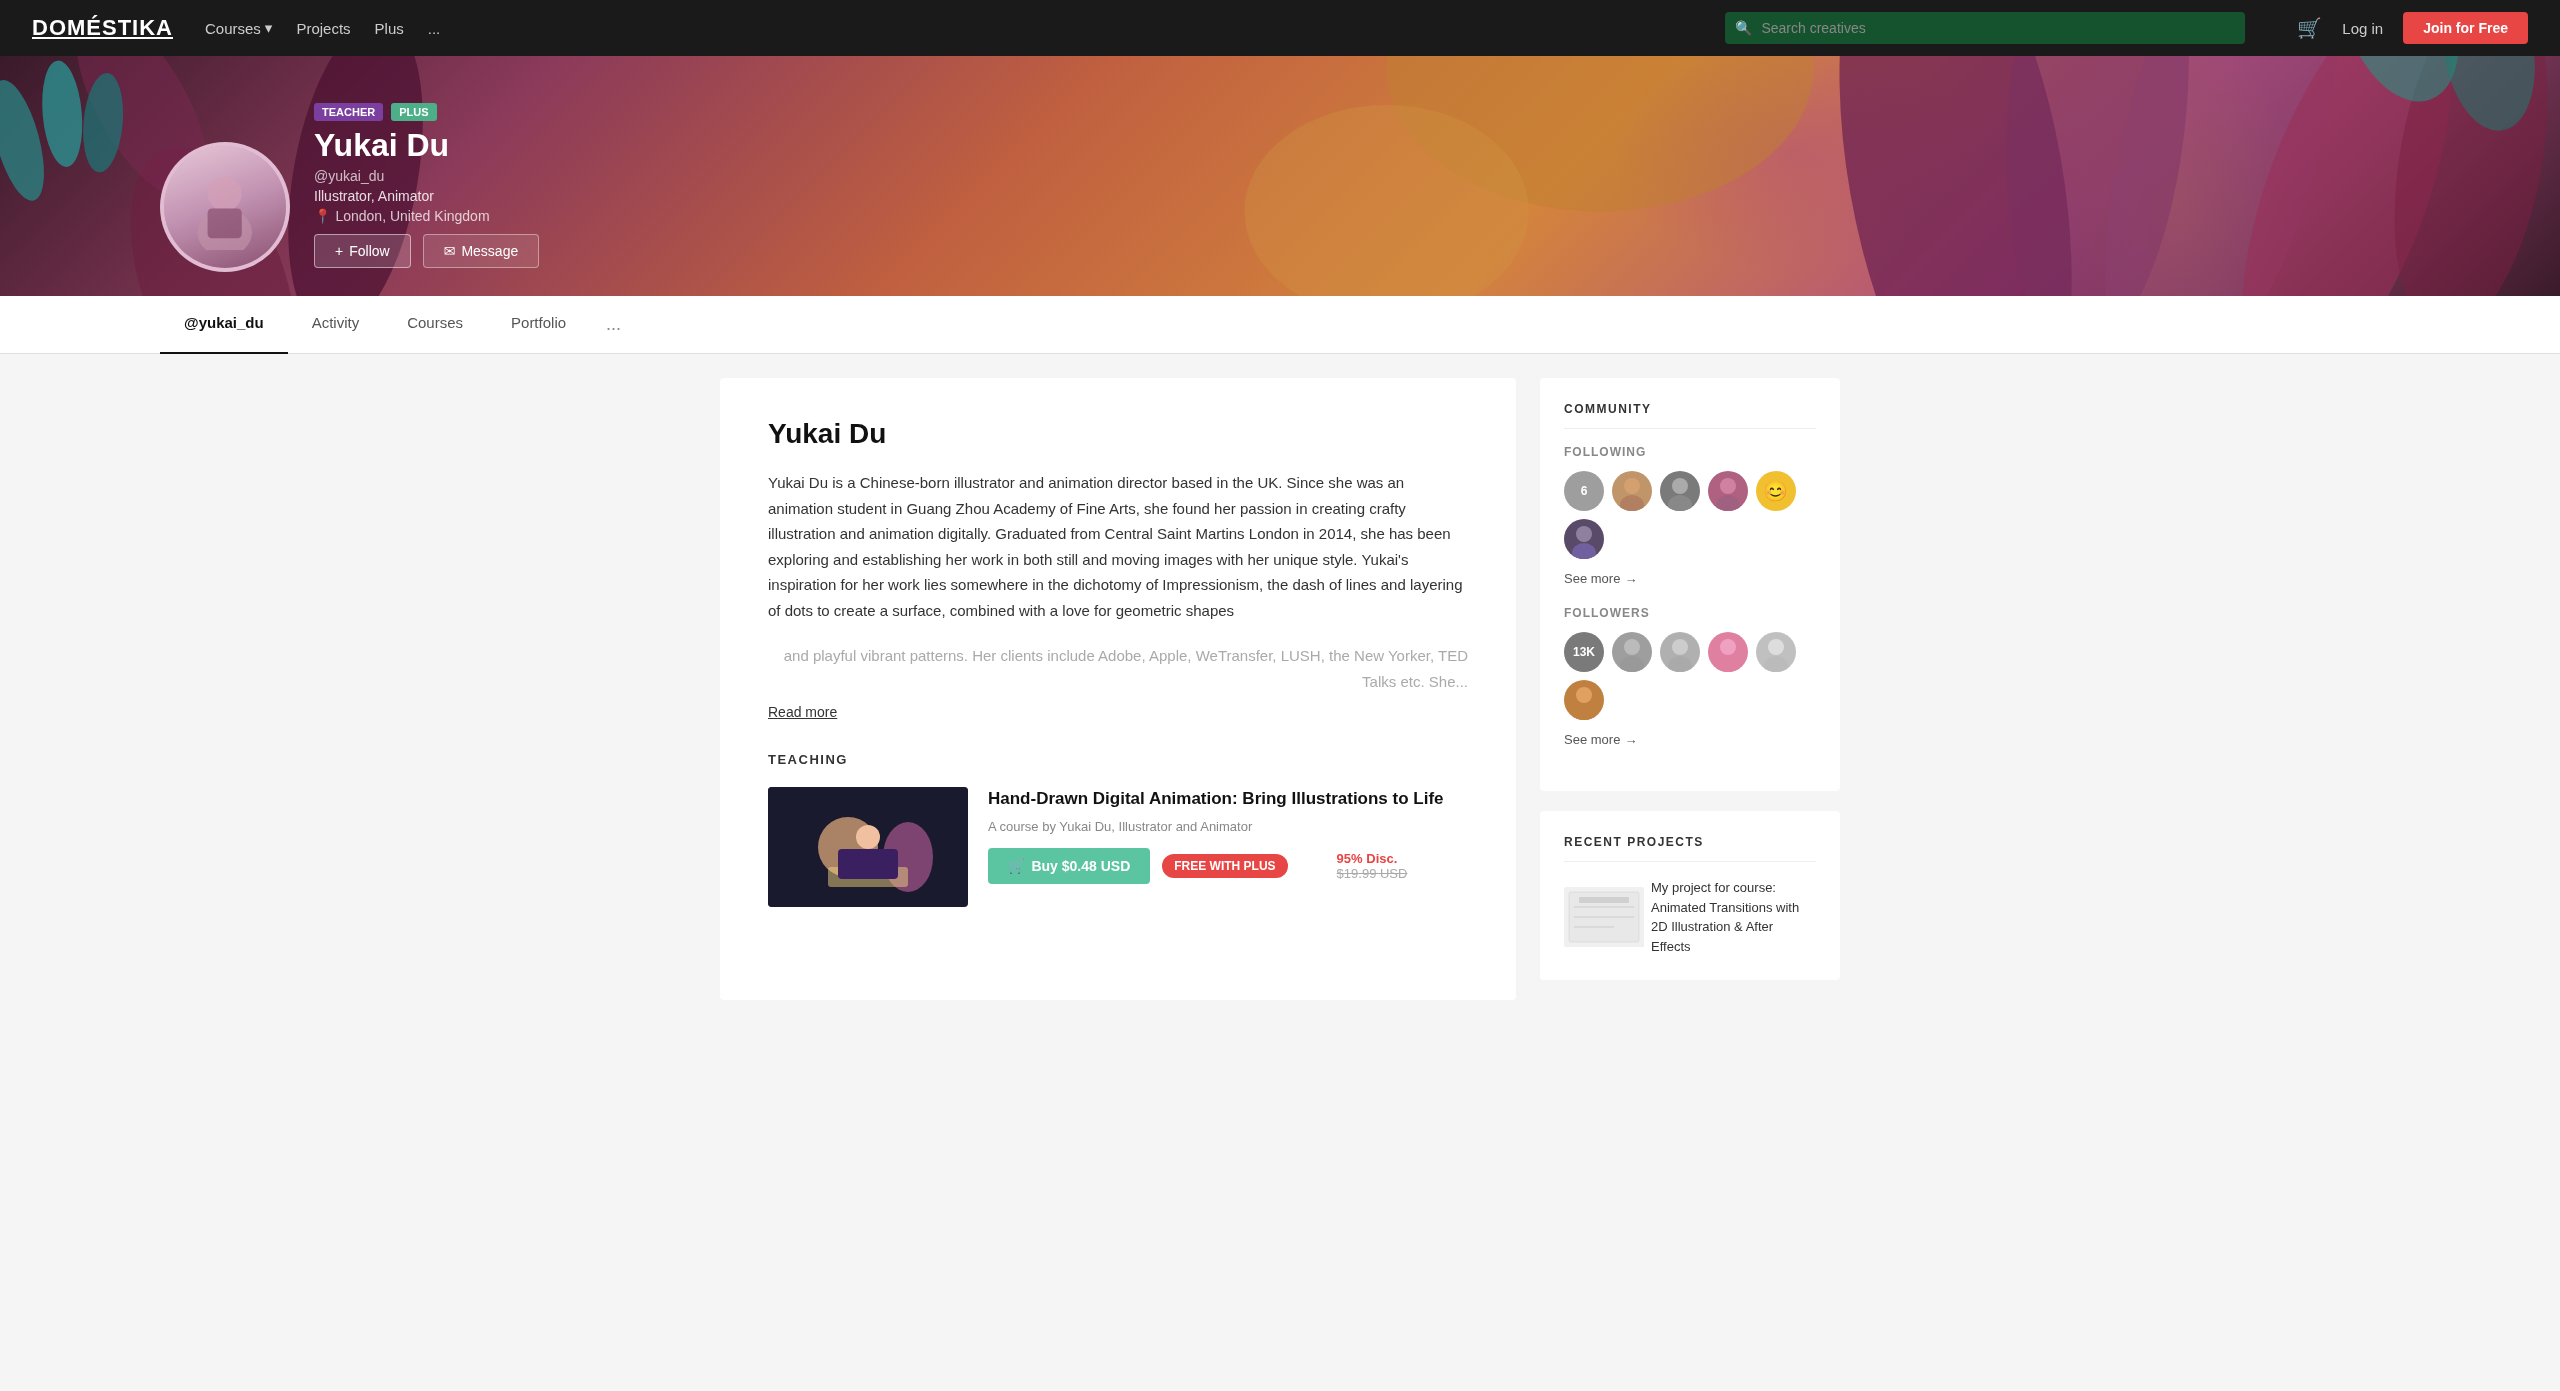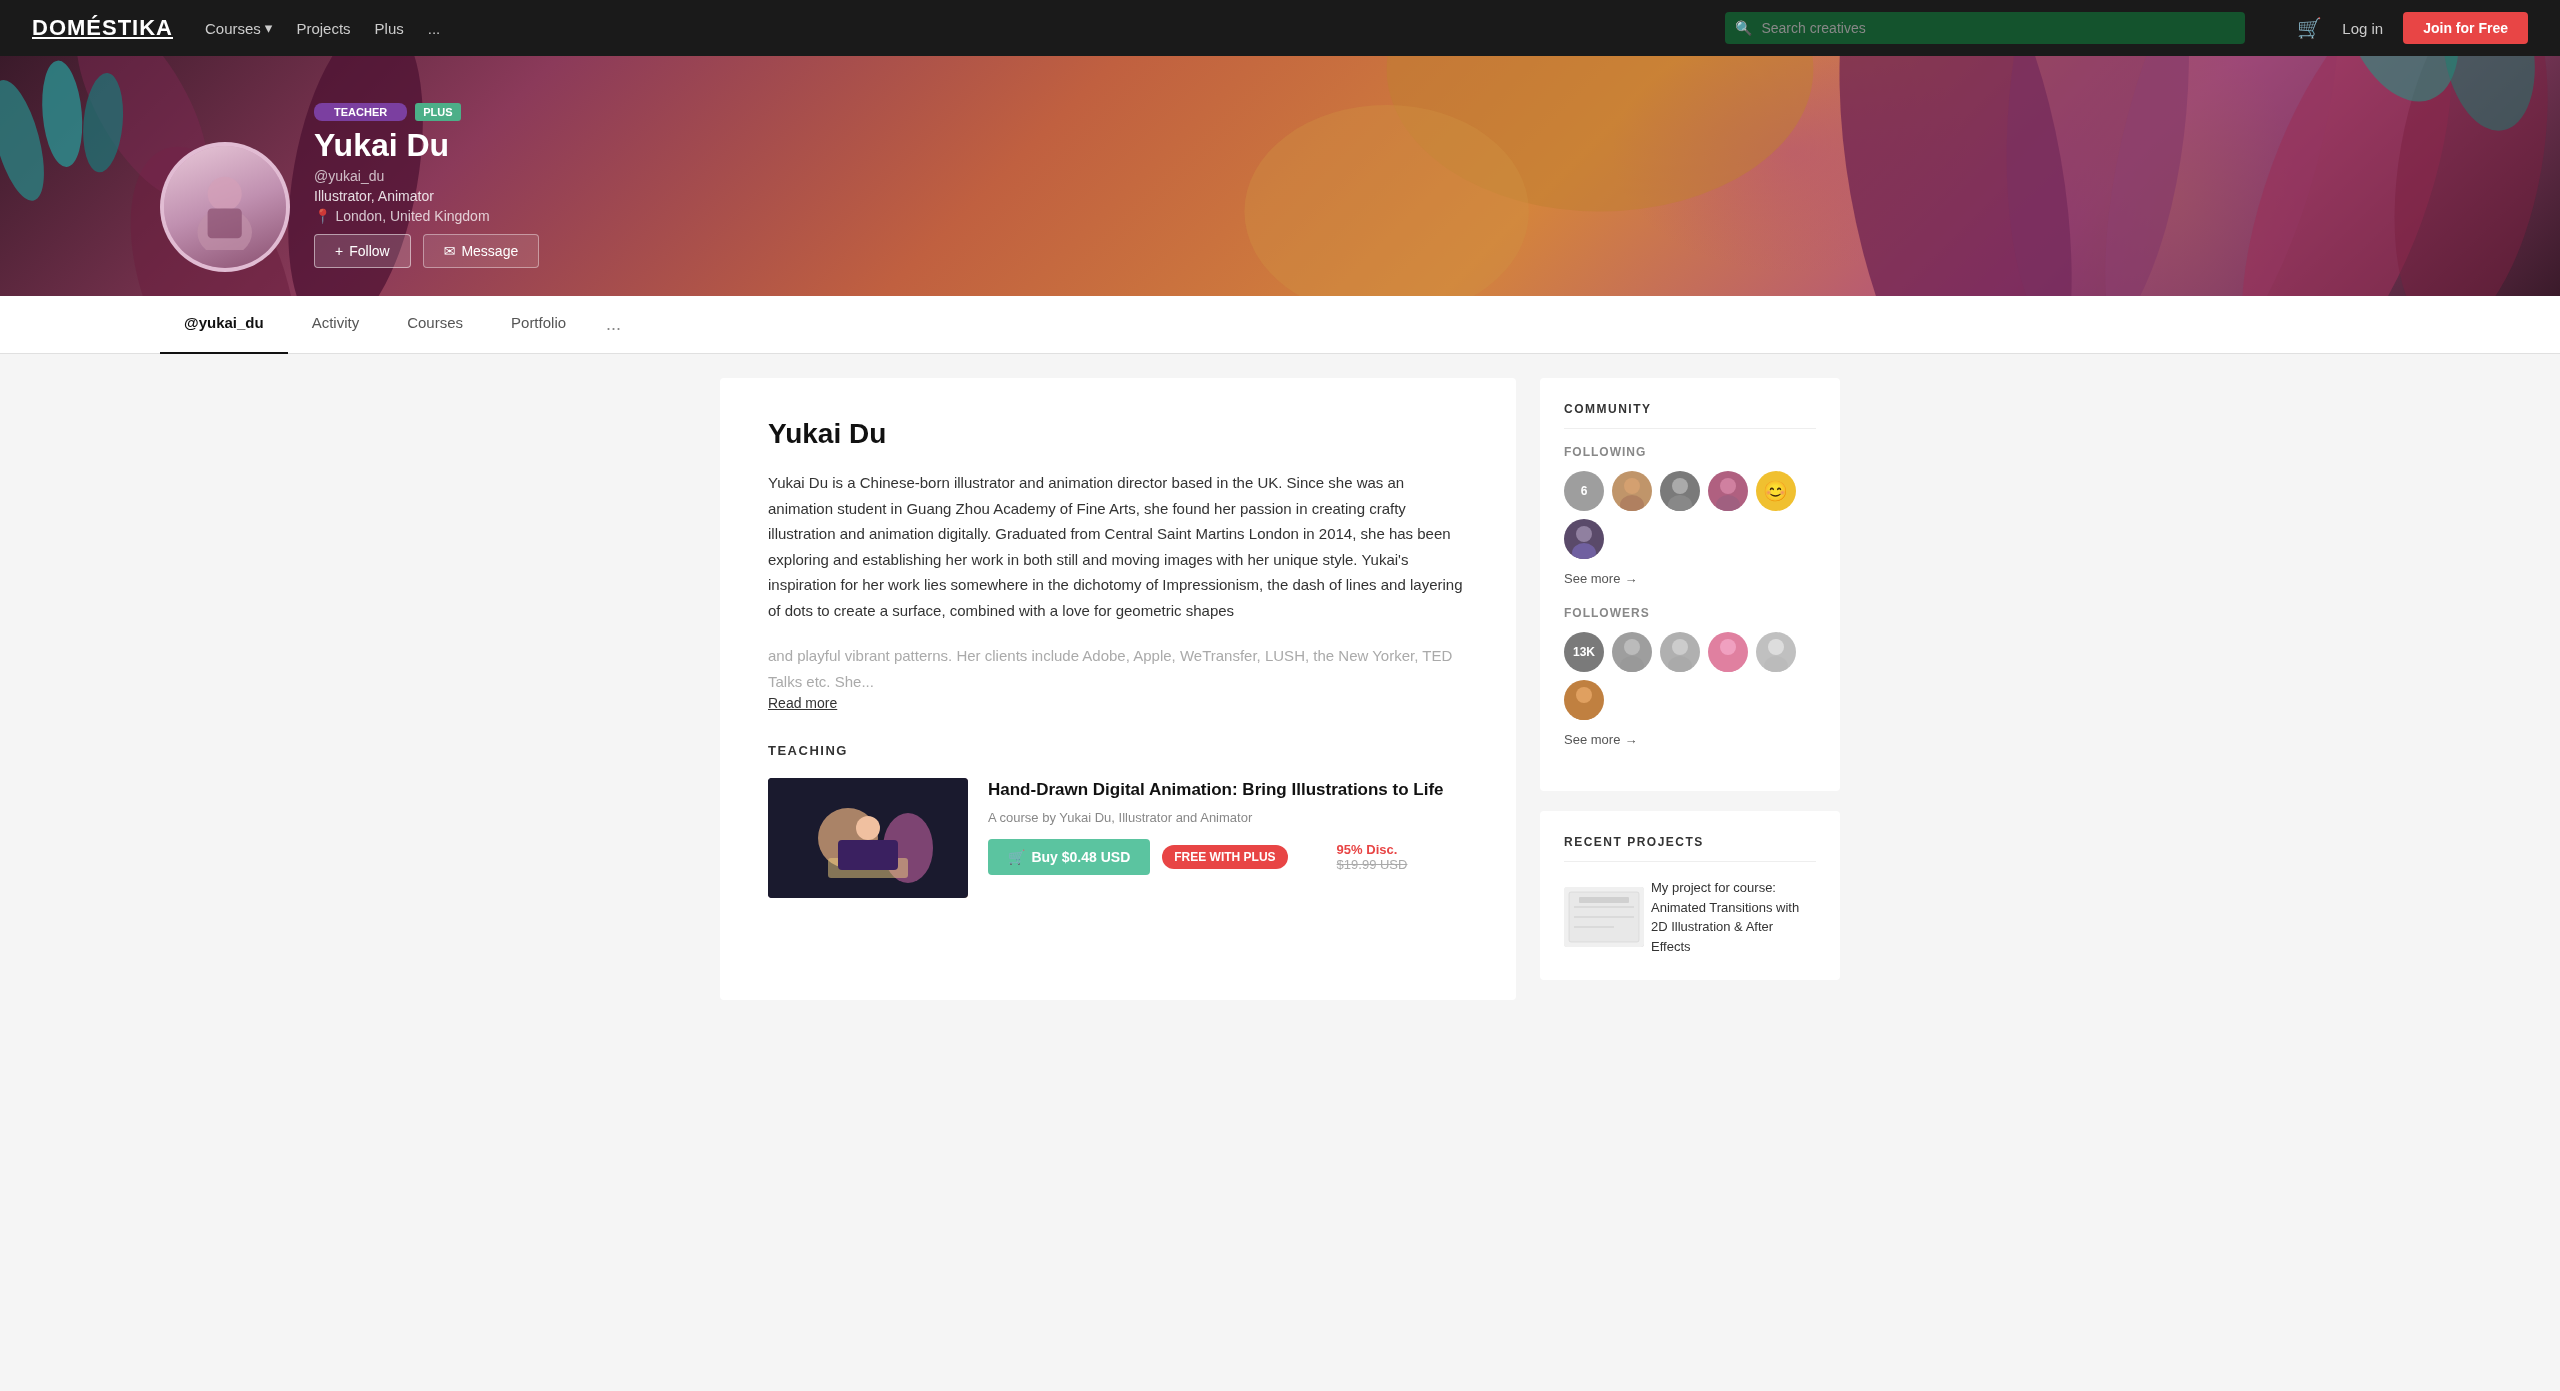--- a/index.html
+++ b/index.html
@@ -137,22 +137,22 @@
     
     .avatar-inner svg { width: 70%; height: 70%; opacity: 0.7; }
 
     .profile-meta { padding-bottom: 4px; }
     .profile-badges { display: flex; gap: 8px; margin-bottom: 6px; }
     .badge-teacher {
       background: #7b3fa0;
       color: white;
       font-size: 11px;
       font-weight: 700;
-      padding: 3px 20px;
-      border-radius: 8px;
+      padding: 3px 8px;
+      border-radius: 3px;
       text-transform: uppercase;
     }
     .badge-plus {
       background: #4caf88;
       color: white;
       font-size: 11px;
       font-weight: 700;
       padding: 3px 8px;
       border-radius: 3px;
       text-transform: uppercase;
@@ -240,23 +240,24 @@
     .profile-bio-text {
       font-size: 15px;
       line-height: 1.7;
       color: #333;
       margin-bottom: 20px;
     }
     .profile-bio-fade {
       font-size: 15px;
       line-height: 1.7;
       color: #aaa;
-      margin-bottom: 3px;
+      margin-bottom: 12px;
       overflow: hidden;
       max-height: 48px;
+      text-align: right;
     }
     .read-more {
       color: #333;
       font-size: 14px;
       text-decoration: underline;
       cursor: pointer;
       display: inline-block;
       margin-bottom: 32px;
     }
 

